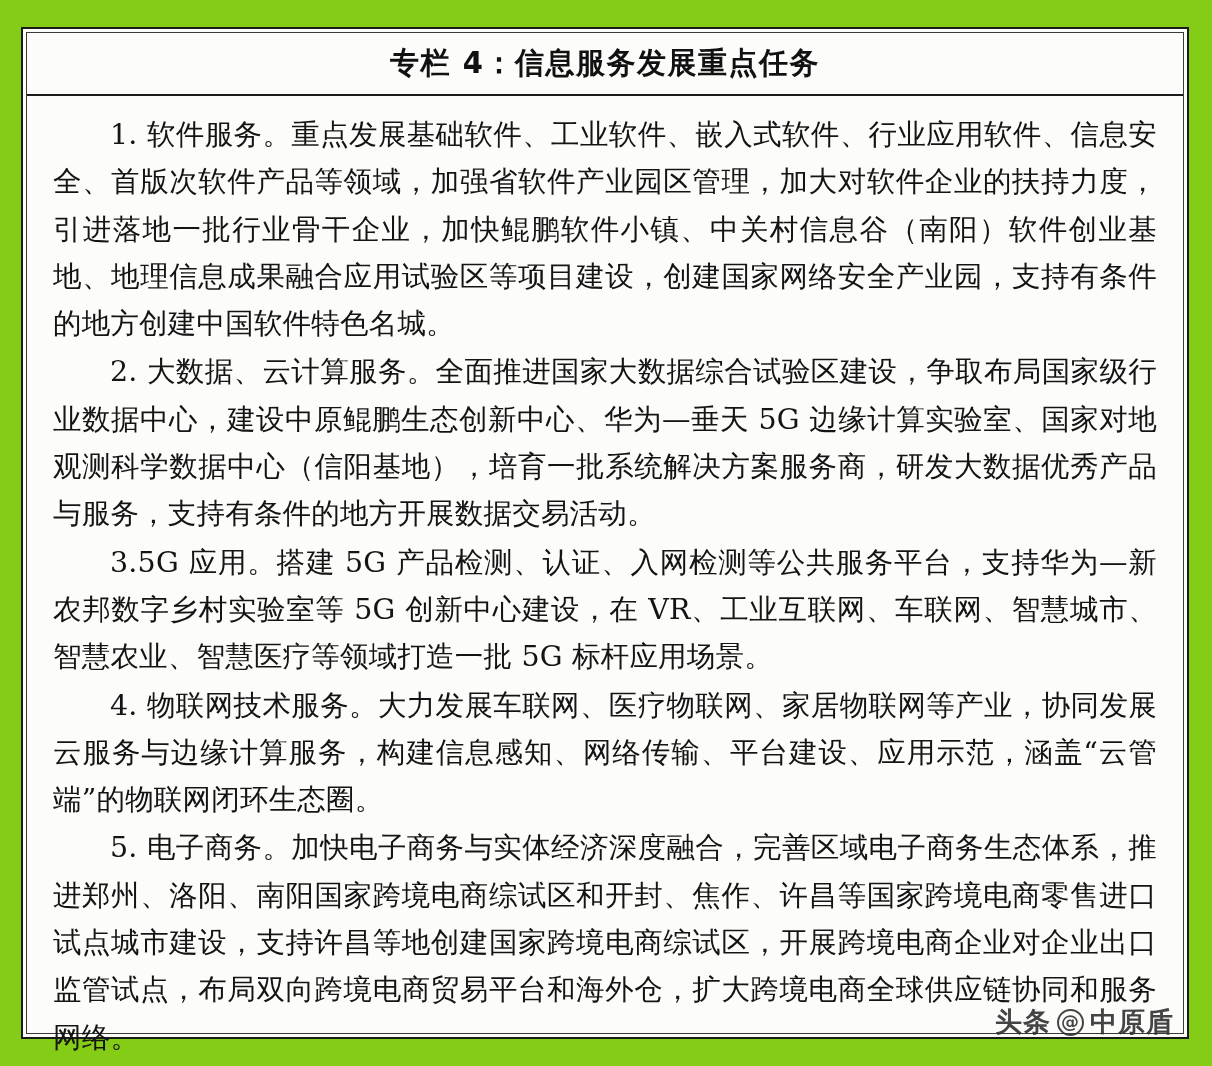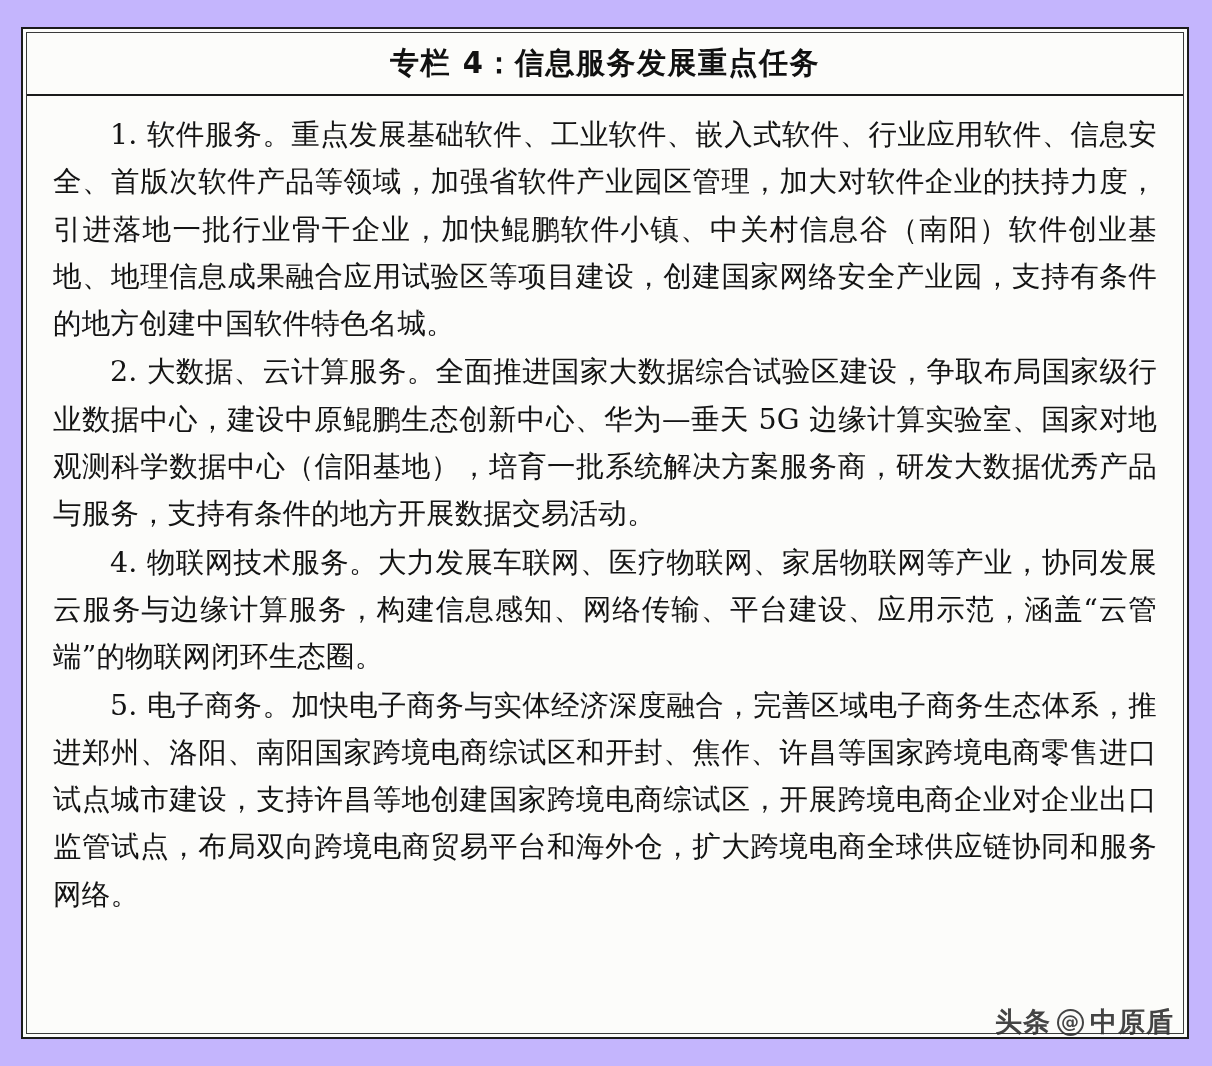--- a/index.html
+++ b/index.html
@@ -13,21 +13,21 @@
     font-family: "DejaVu Serif", "Liberation Serif", serif;
     overflow: hidden;
     position: relative;
   }
 
   .page {
     position: absolute;
     left: 0; top: 0;
     width: 1212px;
     height: 1066px;
-    background: #c4b5fd;
+    background: #84cc16;
   }
 
   
   .box {
     position: absolute;
     left: 21px;
     top: 27px;
     width: 1168px;
     height: 1012px;
     border: 2px solid #1b1b1b;
@@ -133,20 +133,21 @@
   <div class="box">
     <div class="box-inner-rule"></div>
 
     <div class="title-row">
       <div class="title-text">专栏 4：信息服务发展重点任务</div>
     </div>
 
     <div class="body-area">
       <p class="para">1. 软件服务。重点发展基础软件、工业软件、嵌入式软件、行业应用软件、信息安全、首版次软件产品等领域，加强省软件产业园区管理，加大对软件企业的扶持力度，引进落地一批行业骨干企业，加快鲲鹏软件小镇、中关村信息谷（南阳）软件创业基地、地理信息成果融合应用试验区等项目建设，创建国家网络安全产业园，支持有条件的地方创建中国软件特色名城。</p>
       <p class="para">2. 大数据、云计算服务。全面推进国家大数据综合试验区建设，争取布局国家级行业数据中心，建设中原鲲鹏生态创新中心、华为—垂天 5G 边缘计算实验室、国家对地观测科学数据中心（信阳基地），培育一批系统解决方案服务商，研发大数据优秀产品与服务，支持有条件的地方开展数据交易活动。</p>
+      <p class="para">3.5G 应用。搭建 5G 产品检测、认证、入网检测等公共服务平台，支持华为—新农邦数字乡村实验室等 5G 创新中心建设，在 VR、工业互联网、车联网、智慧城市、智慧农业、智慧医疗等领域打造一批 5G 标杆应用场景。</p>
       <p class="para">4. 物联网技术服务。大力发展车联网、医疗物联网、家居物联网等产业，协同发展云服务与边缘计算服务，构建信息感知、网络传输、平台建设、应用示范，涵盖“云管端”的物联网闭环生态圈。</p>
       <p class="para">5. 电子商务。加快电子商务与实体经济深度融合，完善区域电子商务生态体系，推进郑州、洛阳、南阳国家跨境电商综试区和开封、焦作、许昌等国家跨境电商零售进口试点城市建设，支持许昌等地创建国家跨境电商综试区，开展跨境电商企业对企业出口监管试点，布局双向跨境电商贸易平台和海外仓，扩大跨境电商全球供应链协同和服务网络。</p>
     </div>
   </div>
 
   <div class="watermark">
     <span>头条</span>
     <span class="wm-at">@</span>
     <span>中原盾</span>
   </div>

